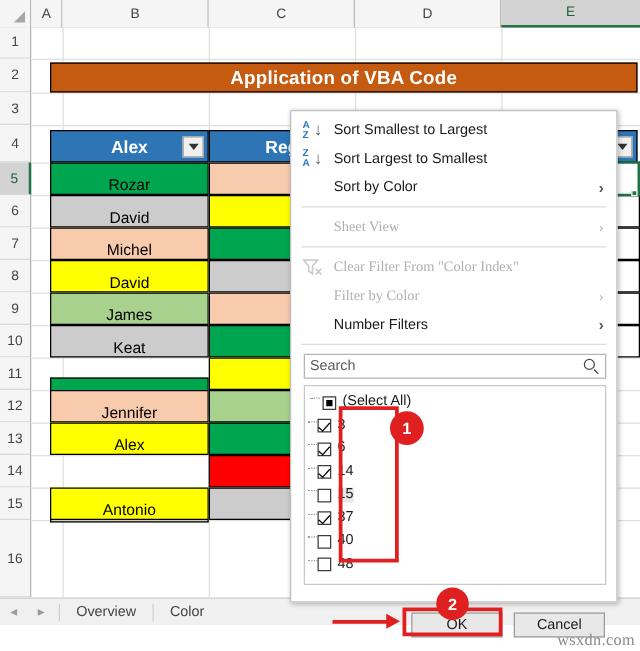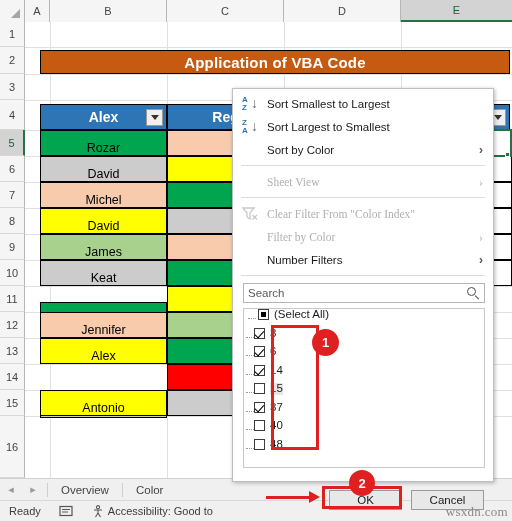--- a/index.html
+++ b/index.html
@@ -155,21 +155,21 @@
     position: absolute; left: 7.5px; top: 8px; width: 5px; height: 1.4px;
     background: #4a4a4a; transform: rotate(45deg); transform-origin: left center;
   }
 
   
   .listbox {
     position: absolute; background: #fff; border: 1px solid #c8c8c8;
     overflow: hidden;
   }
   .li {
-    position: relative; height: 18.5px; display: flex; align-items: flex-start;
+    position: relative; height: 18.5px; display: flex; align-items: flex-end;
     font-size: 11.5px; color: #1a1a1a; padding-left: 10px;
   }
   .li .dots {
     position: absolute; left: 2px; top: 9px; width: 8px;
     border-top: 1px dotted #9a9a9a;
   }
   .cbx {
     width: 11px; height: 11px; border: 1px solid #3c3c3c; background: #fff;
     margin-right: 5px; position: relative; flex: none;
   }
@@ -511,32 +511,16 @@
 
   <div class="tabbar" style="top:478px; height:22px;">
     <span class="navarrow">◂</span>
     <span class="navarrow">▸</span>
     <span class="tabsep"></span>
     <span class="sheet-tab">Overview</span>
     <span class="tabsep"></span>
     <span class="sheet-tab">Color</span>
   </div>
 
-  <div class="statusbar" style="top:500px; height:21px;">
-    <span class="item">Ready</span>
-    <span class="item">
-      <svg width="15" height="13" viewBox="0 0 15 13">
-        <rect x="1" y="1.5" width="12" height="9" fill="none" stroke="#555" stroke-width="1.2"></rect>
-        <path d="M3 4.5 H11 M3 7 H9" stroke="#555" stroke-width="1"></path>
-      </svg>
-    </span>
-    <span class="item">
-      <svg width="12" height="13" viewBox="0 0 12 13">
-        <circle cx="6" cy="2.2" r="1.6" fill="none" stroke="#555" stroke-width="1.1"></circle>
-        <path d="M2 5 H10 M6 5 V8 M6 8 L3.5 12 M6 8 L8.5 12" fill="none" stroke="#555" stroke-width="1.1"></path>
-      </svg>
-      <span>Accessibility: Good to </span>
-    </span>
-  </div>
 
   <div class="wm">wsxdn.com</div>
 
 </div>
 
 </body></html>

